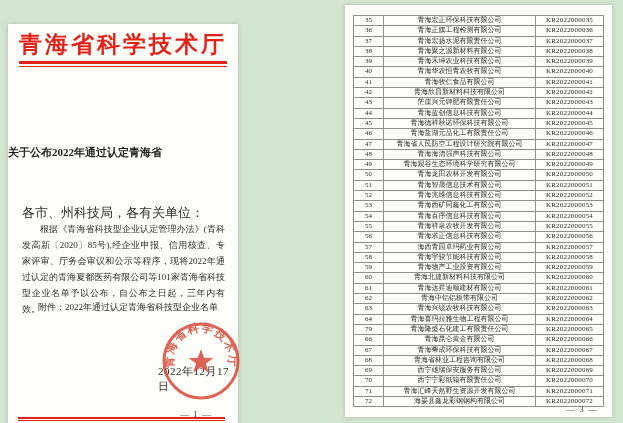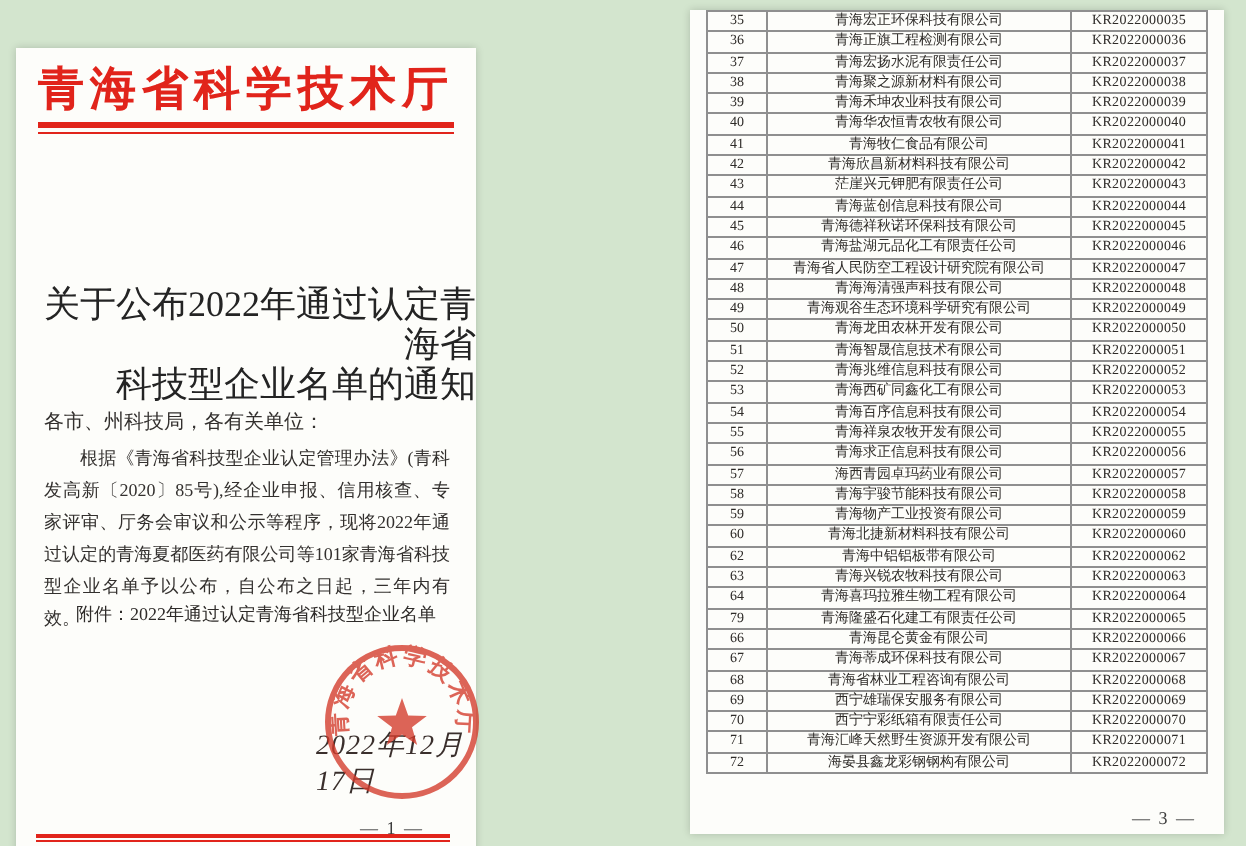--- a/index.html
+++ b/index.html
@@ -21,42 +21,42 @@
   }
   .rule{position:absolute;left:11px;right:11px;}
   .rule .thick{height:2.5px;background:#e1241b;}
   .rule .thin{height:1px;background:#e1241b;margin-top:2px;}
   #header-rule{top:37px;}
   .doc-number{
     position:absolute;top:56px;right:20px;font-size:8.5px;color:#4a3f3a;
     letter-spacing:1px;
   }
   .doc-title{
-    position:absolute;top:118px;left:0;width:100%;text-align:right;
-    font-weight:normal;font-size:18px;line-height:20px;color:#242424;
-  }
-  .salutation{position:absolute;top:180px;left:14px;font-size:10px;color:#33302e;}
+    position:absolute;top:118px;left:0;width:100%;text-align:left;
+    font-weight:bold;font-size:11px;line-height:20px;color:#242424;
+  }
+  .salutation{position:absolute;top:180px;left:14px;font-size:13px;color:#33302e;}
   .body-par{
     position:absolute;top:197px;left:14px;right:13px;font-size:9px;
     line-height:16px;color:#33302e;text-indent:2em;text-align:justify;
   }
   .attachment{
     position:absolute;top:277px;left:30px;font-size:9px;font-weight:400;color:#2e2b29;
   }
-  .stamp-date{position:absolute;top:340px;left:150px;font-size:14px;color:#3a2f2c;letter-spacing:.5px;font-style:italic;}
+  .stamp-date{position:absolute;top:340px;left:150px;font-size:11px;color:#3a2f2c;letter-spacing:.5px;}
   #seal{position:absolute;left:152px;top:296px;width:82px;height:82px;opacity:.78;}
   .page-num{font-size:9px;color:#3c3c3c;letter-spacing:1px;}
   #page-num-left{position:absolute;top:385px;right:26px;}
   #bottom-rule{top:393px;left:10px;right:13px;}
   #bottom-rule .thick{height:1.5px;}
   #bottom-rule .thin{margin-top:1.5px;}
 
   
   #company-table{
-    position:absolute;top:0;left:8px;width:250px;
+    position:absolute;top:10px;left:8px;width:250px;
     border-collapse:collapse;table-layout:fixed;padding-left:39px;
   }
   #company-table td{
     border:1px solid #8f8f8f;height:9.3px;padding:0 1px;
     font-size:7px;color:#2e2b28;text-align:center;overflow:hidden;
     white-space:nowrap;line-height:9.3px;
   }
   #company-table col.c-no{width:30px;}
   #company-table col.c-name{width:152px;}
   #company-table col.c-code{width:68px;}
@@ -69,21 +69,20 @@
 <div id="canvas">
 
   <div class="page" id="left-page">
     <div class="agency">青海省科学技术厅</div>
     <div class="rule" id="header-rule">
       <div class="thick"></div>
       <div class="thin"></div>
     </div>
     <div class="doc-title">
       <div>关于公布2022年通过认定青海省</div>
-      <div>科技型企业名单的通知</div>
     </div>
     <div class="salutation">各市、州科技局，各有关单位：</div>
     <div class="body-par">根据《青海省科技型企业认定管理办法》(青科发高新〔2020〕85号),经企业申报、信用核查、专家评审、厅务会审议和公示等程序，现将2022年通过认定的青海夏都医药有限公司等101家青海省科技型企业名单予以公布，自公布之日起，三年内有效。</div>
     <div class="attachment">附件：2022年通过认定青海省科技型企业名单</div>
 
     <div class="stamp-date">2022年12月17日</div>
 
     <svg id="seal" viewBox="0 0 82 82">
       <circle cx="41" cy="41" r="37" fill="none" stroke="#d43a2a" stroke-width="3"></circle>
       <path id="sealArc" d="M 14,47 A 28,28 0 1 1 68,47" fill="none"></path>
@@ -257,20 +256,25 @@
     <td>青海物产工业投资有限公司</td>
     <td class="code">KR2022000059</td>
   </tr>
 
   <tr>
     <td>60</td>
     <td>青海北捷新材料科技有限公司</td>
     <td class="code">KR2022000060</td>
   </tr>
 
+  <tr>
+    <td>61</td>
+    <td>青海达昇迪顺建材有限公司</td>
+    <td class="code">KR2022000061</td>
+  </tr>
 
   <tr>
     <td>62</td>
     <td>青海中铝铝板带有限公司</td>
     <td class="code">KR2022000062</td>
   </tr>
 
   <tr>
     <td>63</td>
     <td>青海兴锐农牧科技有限公司</td>

